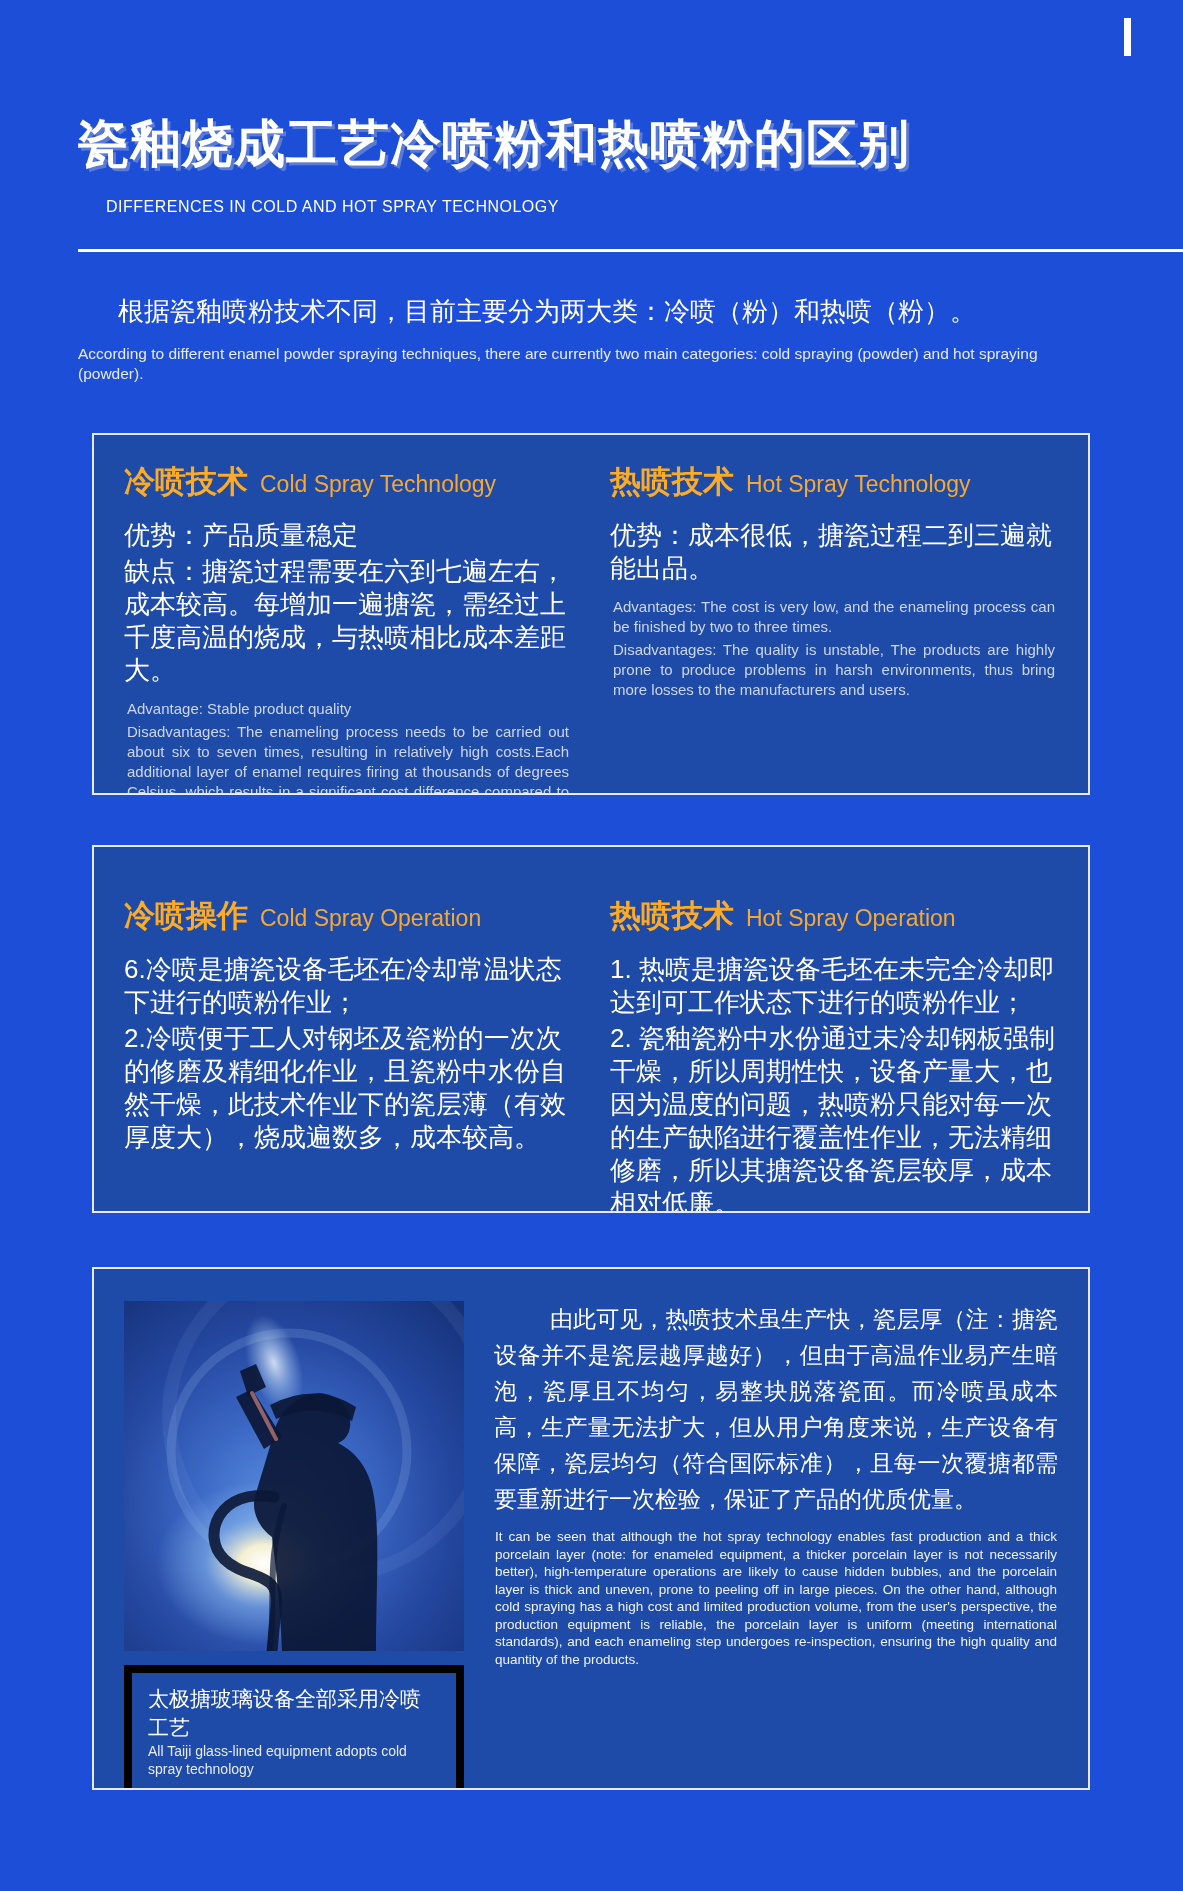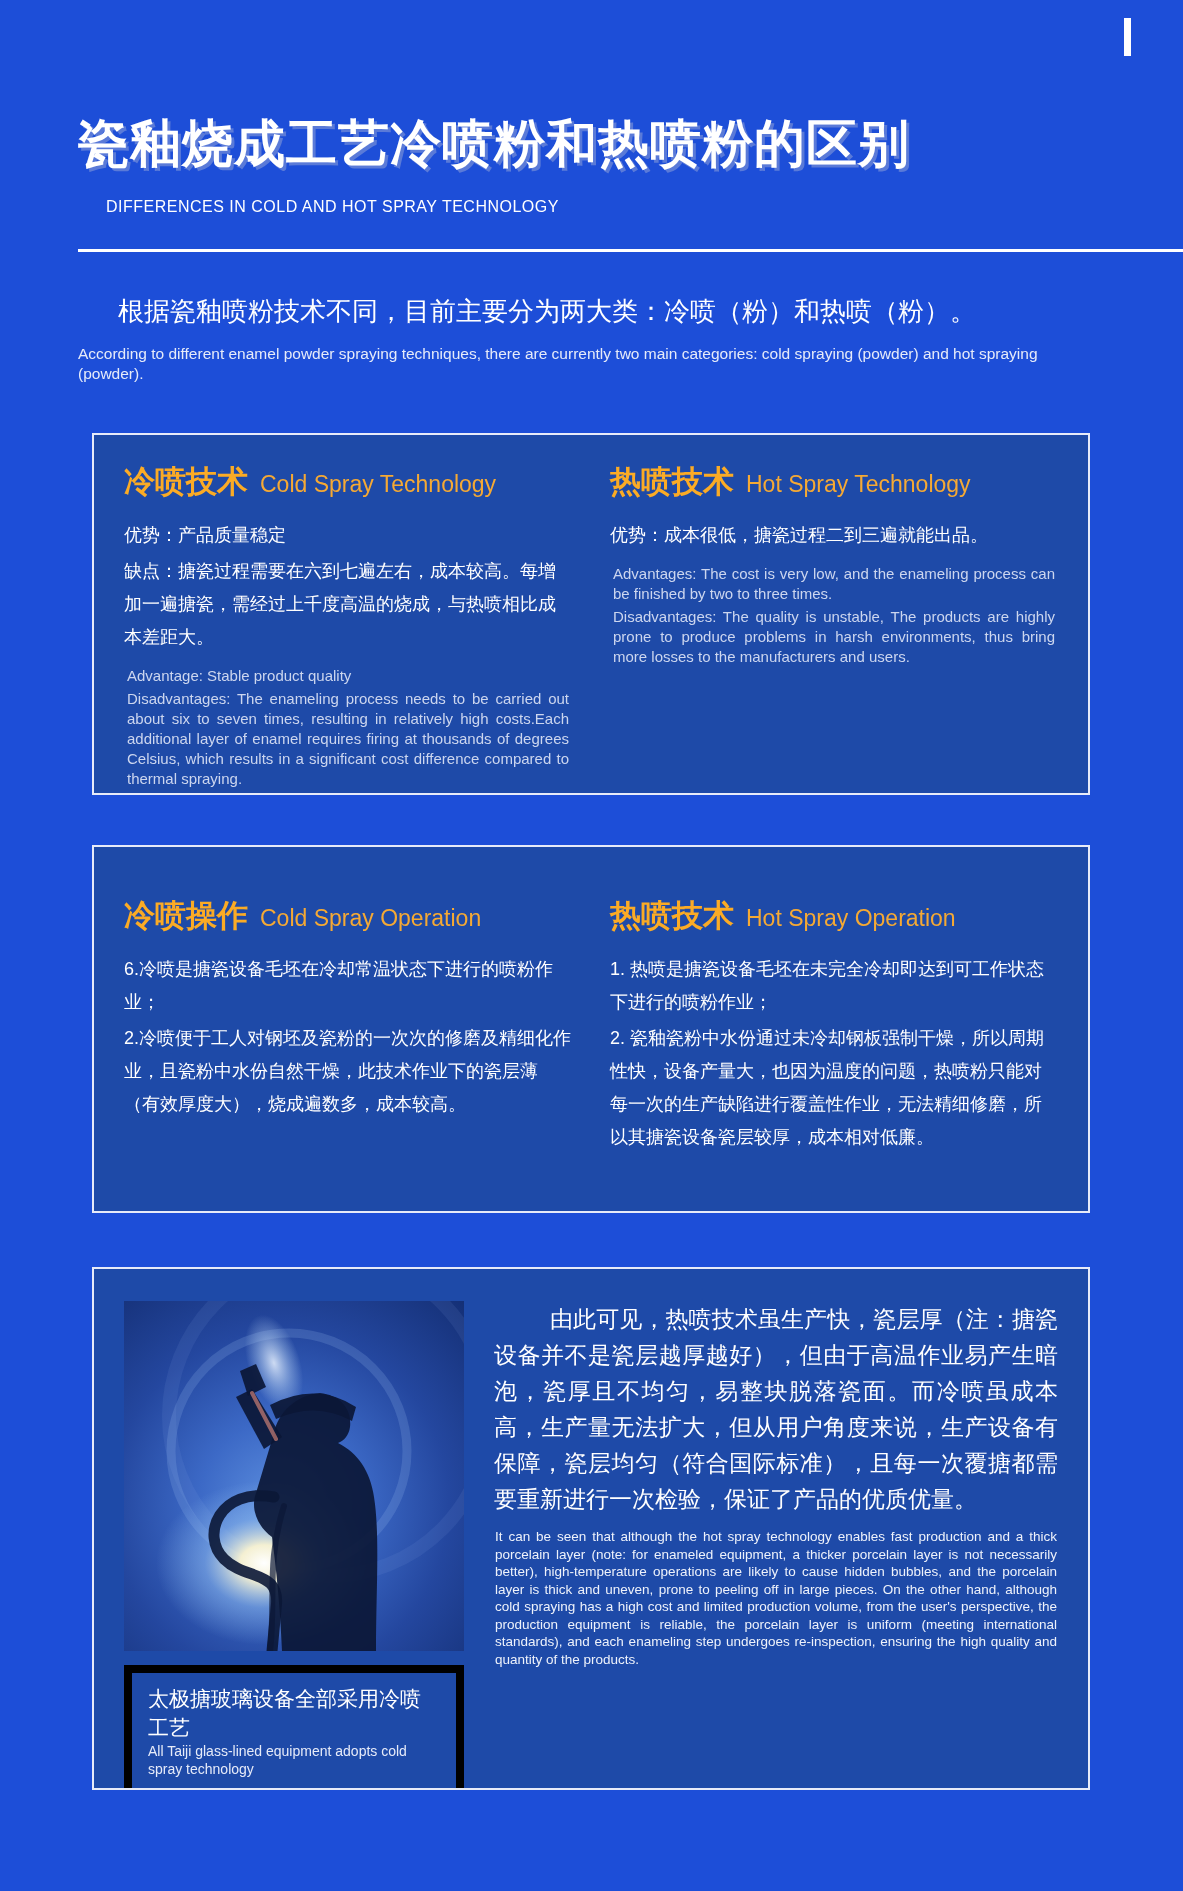--- a/index.html
+++ b/index.html
@@ -35,21 +35,21 @@
     background:#1e4aa8;border:2px solid #e7ebf9;box-sizing:border-box;
     display:flex;gap:38px;overflow:hidden;
   }
   .panel-1{top:433px;height:362px;padding:26px 30px 18px 30px;}
   .panel-2{top:845px;height:368px;padding:48px 30px 18px 30px;}
   .panel-3{top:1267px;height:523px;padding:32px 30px 10px 30px;gap:30px;}
   .col{flex:1;min-width:0;}
   .hrow{margin-bottom:16px;white-space:nowrap;}
   .h-zh{font-size:31px;font-weight:bold;color:#fbab25;}
   .h-en{font-size:23px;color:#f5a934;margin-left:12px;}
-  .zh{margin:0 0 3px 0;font-size:18px;line-height:33px;color:#ffffff;}
+  .zh{margin:0 0 3px 0;font-size:26px;line-height:33px;color:#ffffff;}
   .zh + .zh{margin-top:3px;}
   .en-small{margin-top:12px;}
   .en-small p{margin:3px;font-size:15px;line-height:20px;text-align:justify;color:#ccd6ef;}
   
   .photo-col{width:340px;flex:0 0 340px;}
   .photo{width:340px;height:350px;overflow:hidden;}
   .caption-box{
     margin-top:14px;border:8px solid #000000;box-sizing:border-box;
     padding:11px 16px 10px 16px;
   }

